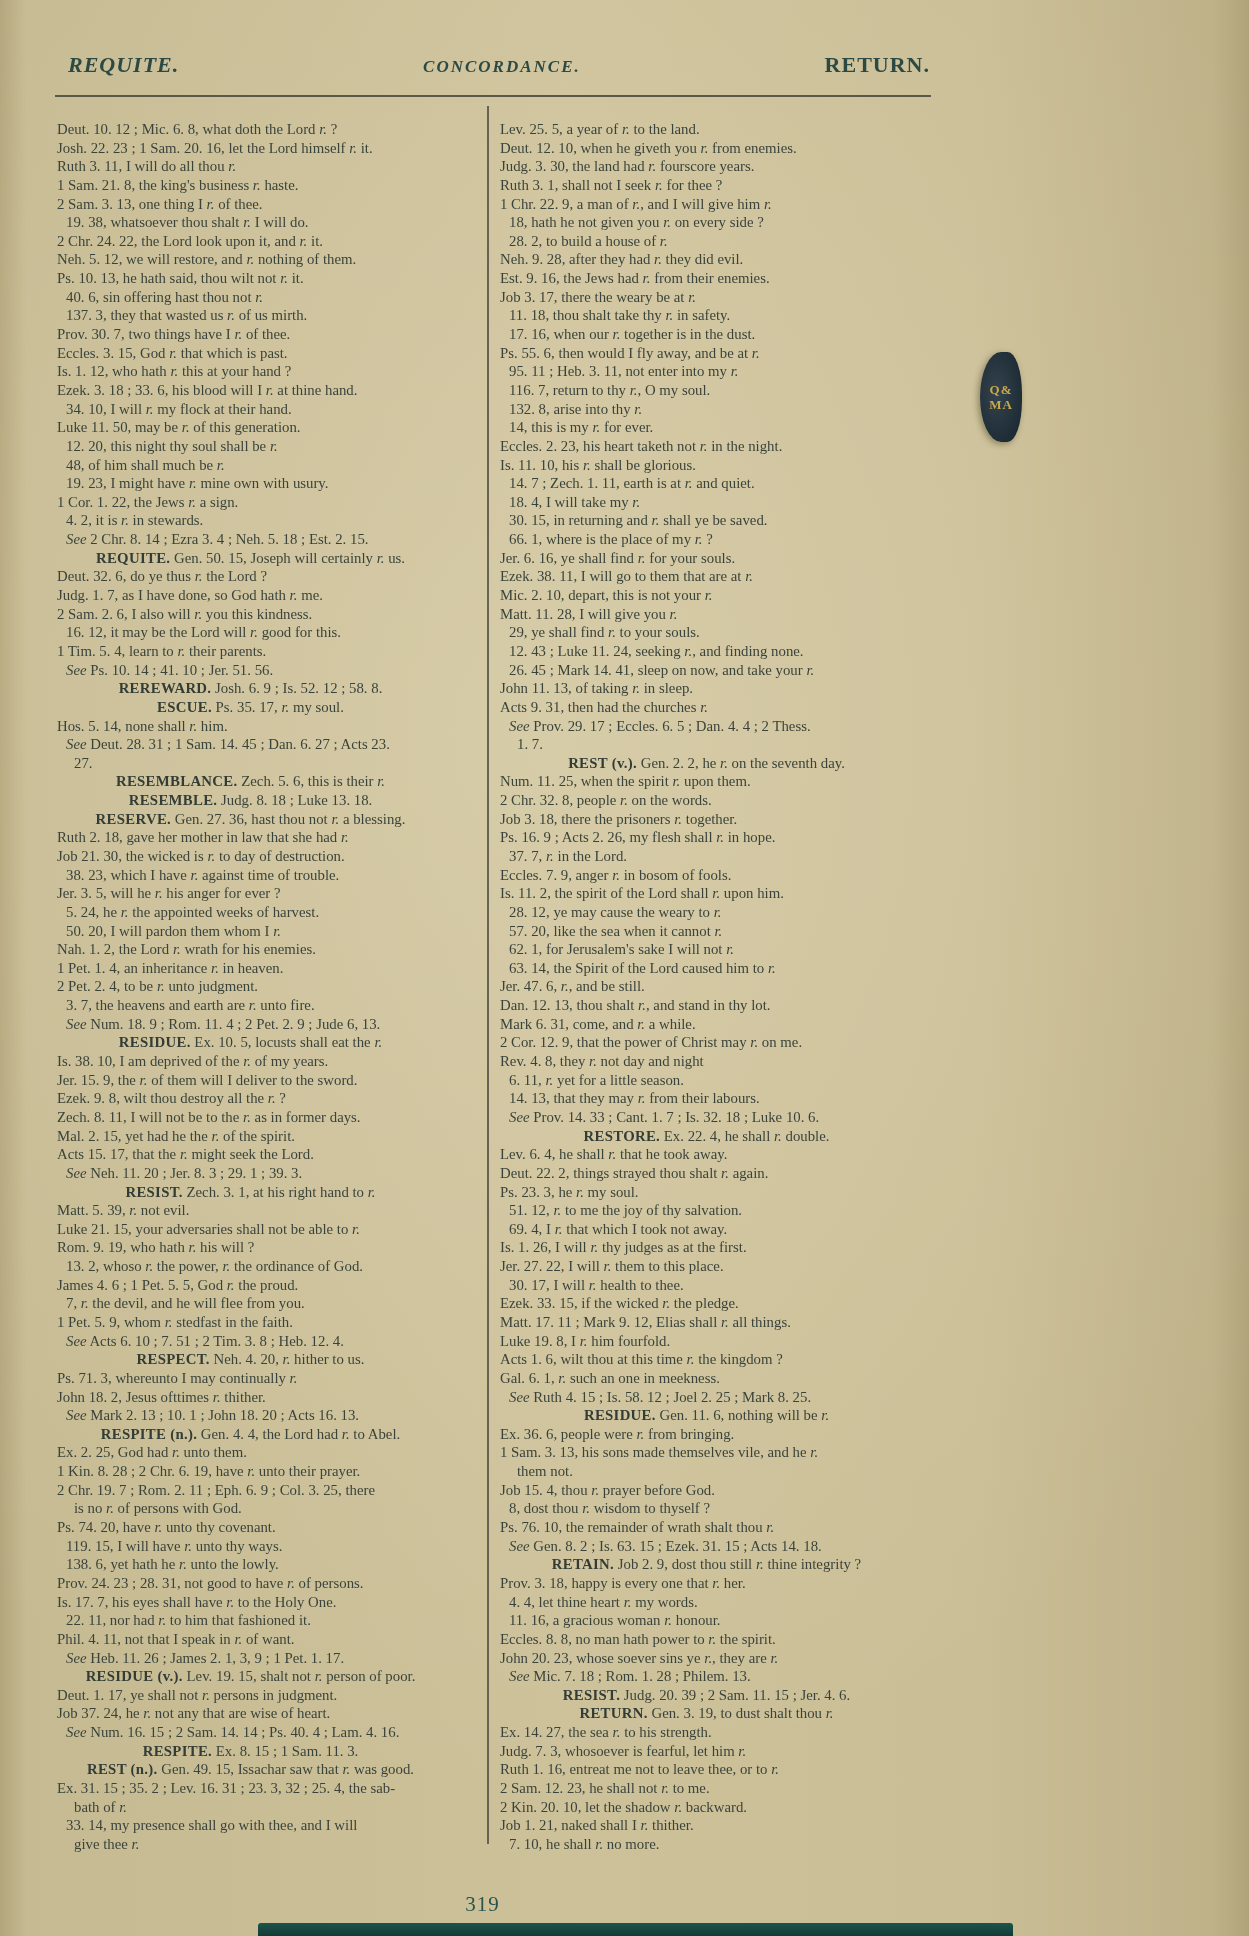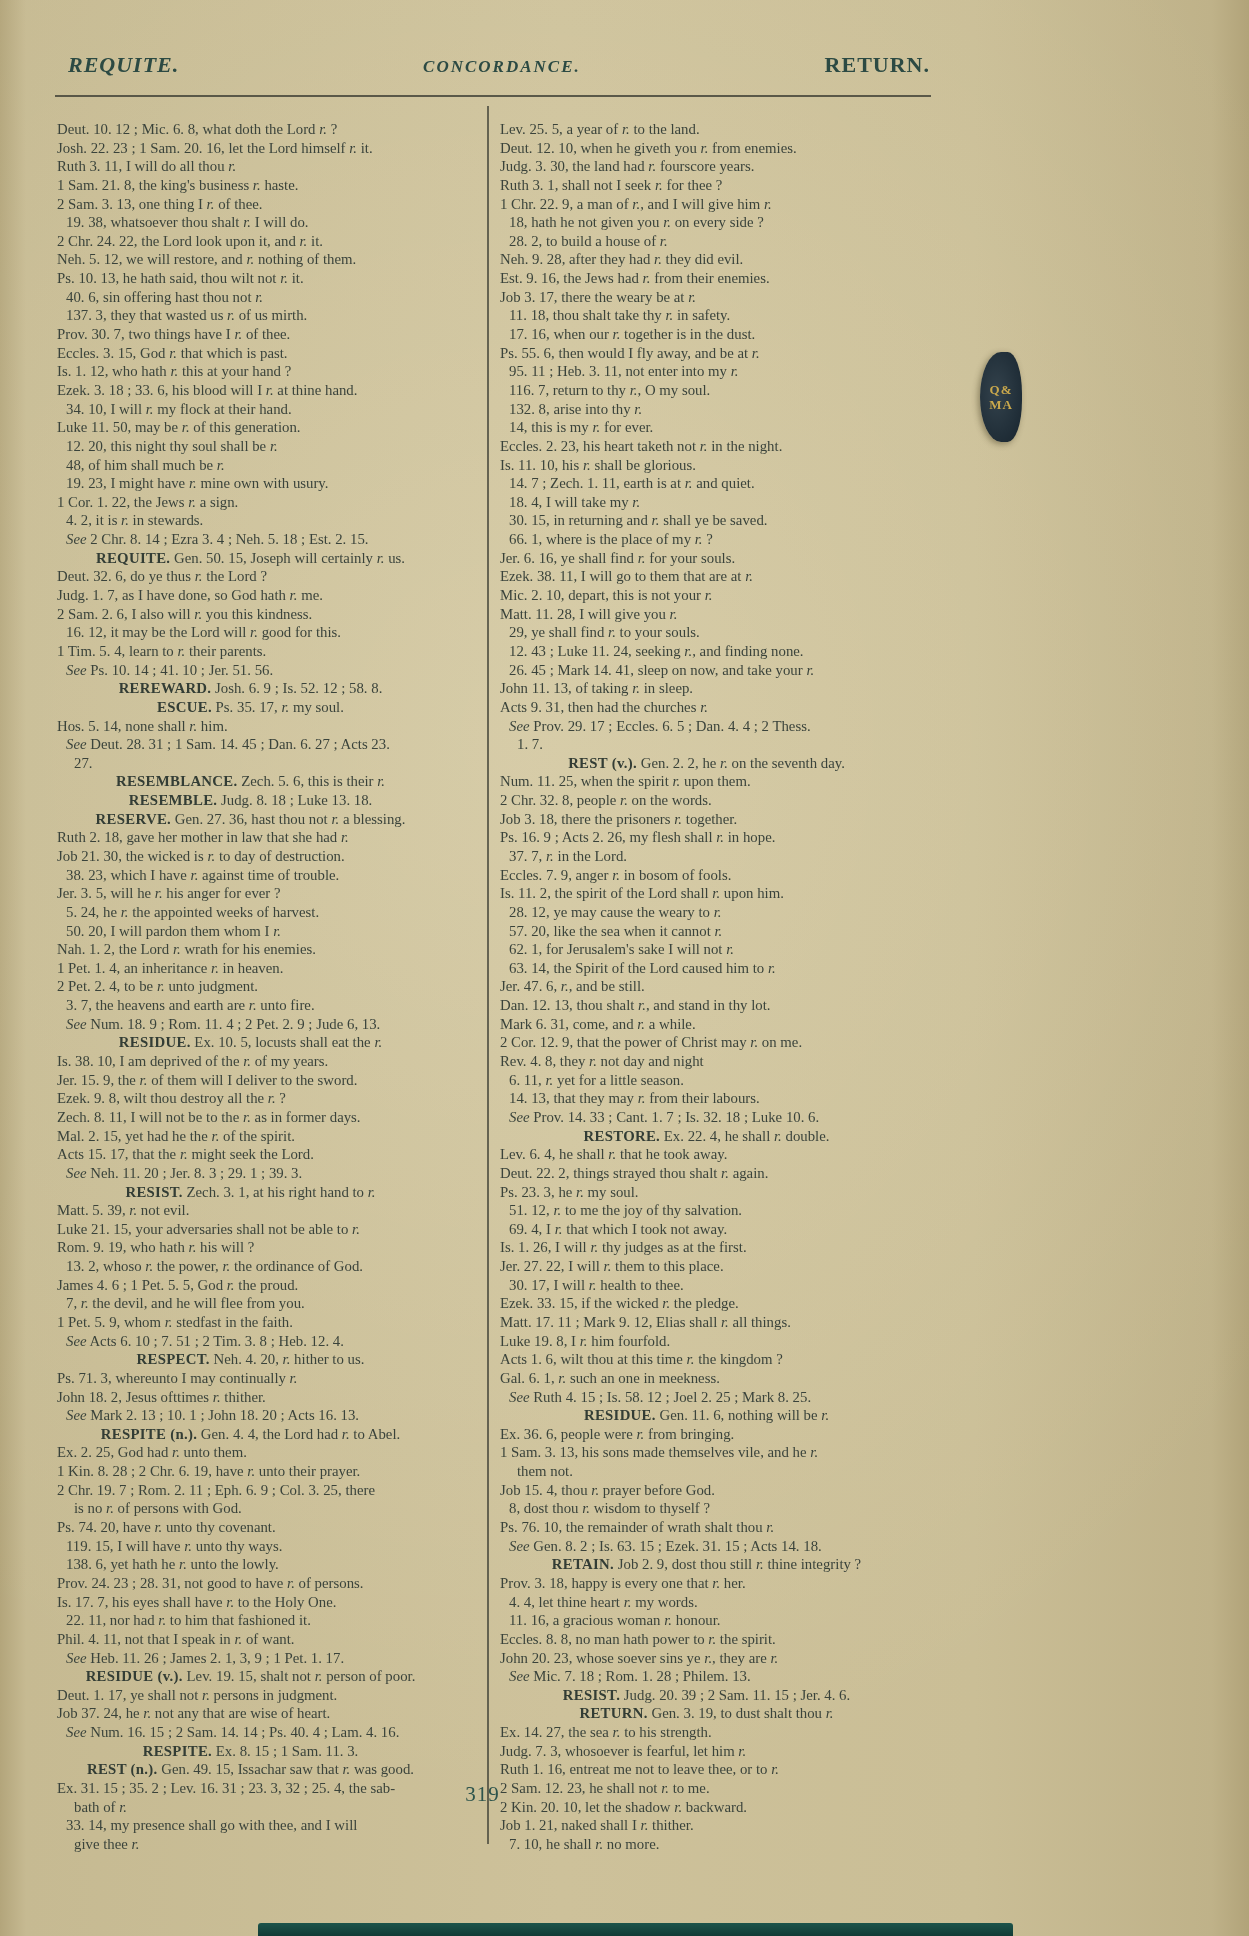--- a/index.html
+++ b/index.html
@@ -43,21 +43,21 @@
     height:18.65px; line-height:18.65px; white-space:nowrap; overflow:hidden;
   }
   .line.hd { margin-left:-27px;text-align:center; }
   .col-right .line.hd { margin-left:-22px; }
   .line.i1 { padding-left:9px; }
   .line.i2 { padding-left:17px; }
   .hw { font-weight:bold; color:#333d35; letter-spacing:.3px; }
   .ri { font-style:italic; }
   .see { }
   .page-number {
-    position:absolute; top:1782px; left:30px; width:905px; text-align:center;
+    position:absolute; top:1892px; left:30px; width:905px; text-align:center;
     font-size:21px; color:#2d544c; letter-spacing:1px;
   }
   .thumb-tab {
     position:absolute; left:980px; top:352px; width:42px; height:90px;
     background:radial-gradient(ellipse at 40% 45%, #33424c 0%, #22303a 60%, #18242d 100%);
     border-radius:50% 34% 34% 50% / 50% 46% 46% 50%;
     box-shadow:-2px 2px 6px rgba(60,50,25,.45);
     display:flex; flex-direction:column; align-items:center; justify-content:center;
   }
   .thumb-tab .tab-line {

